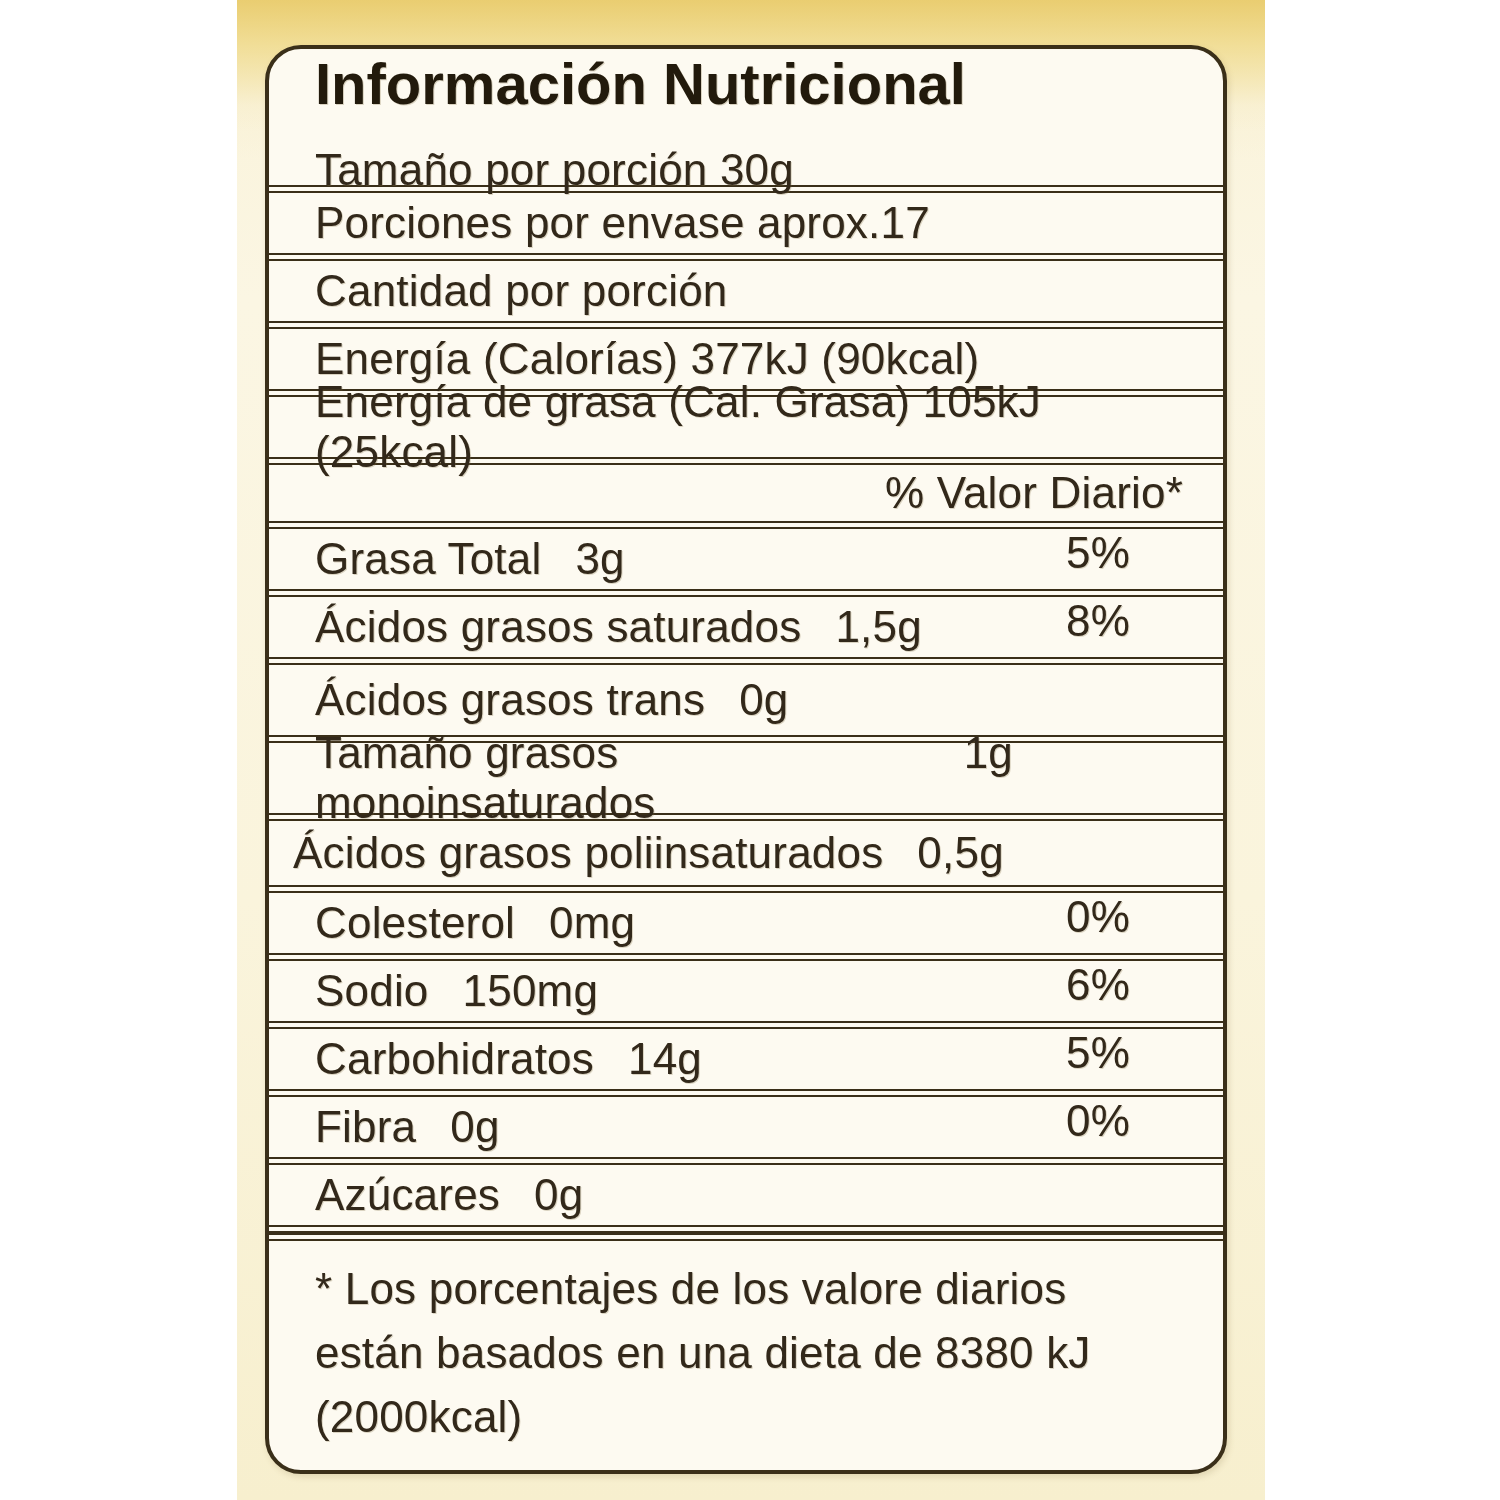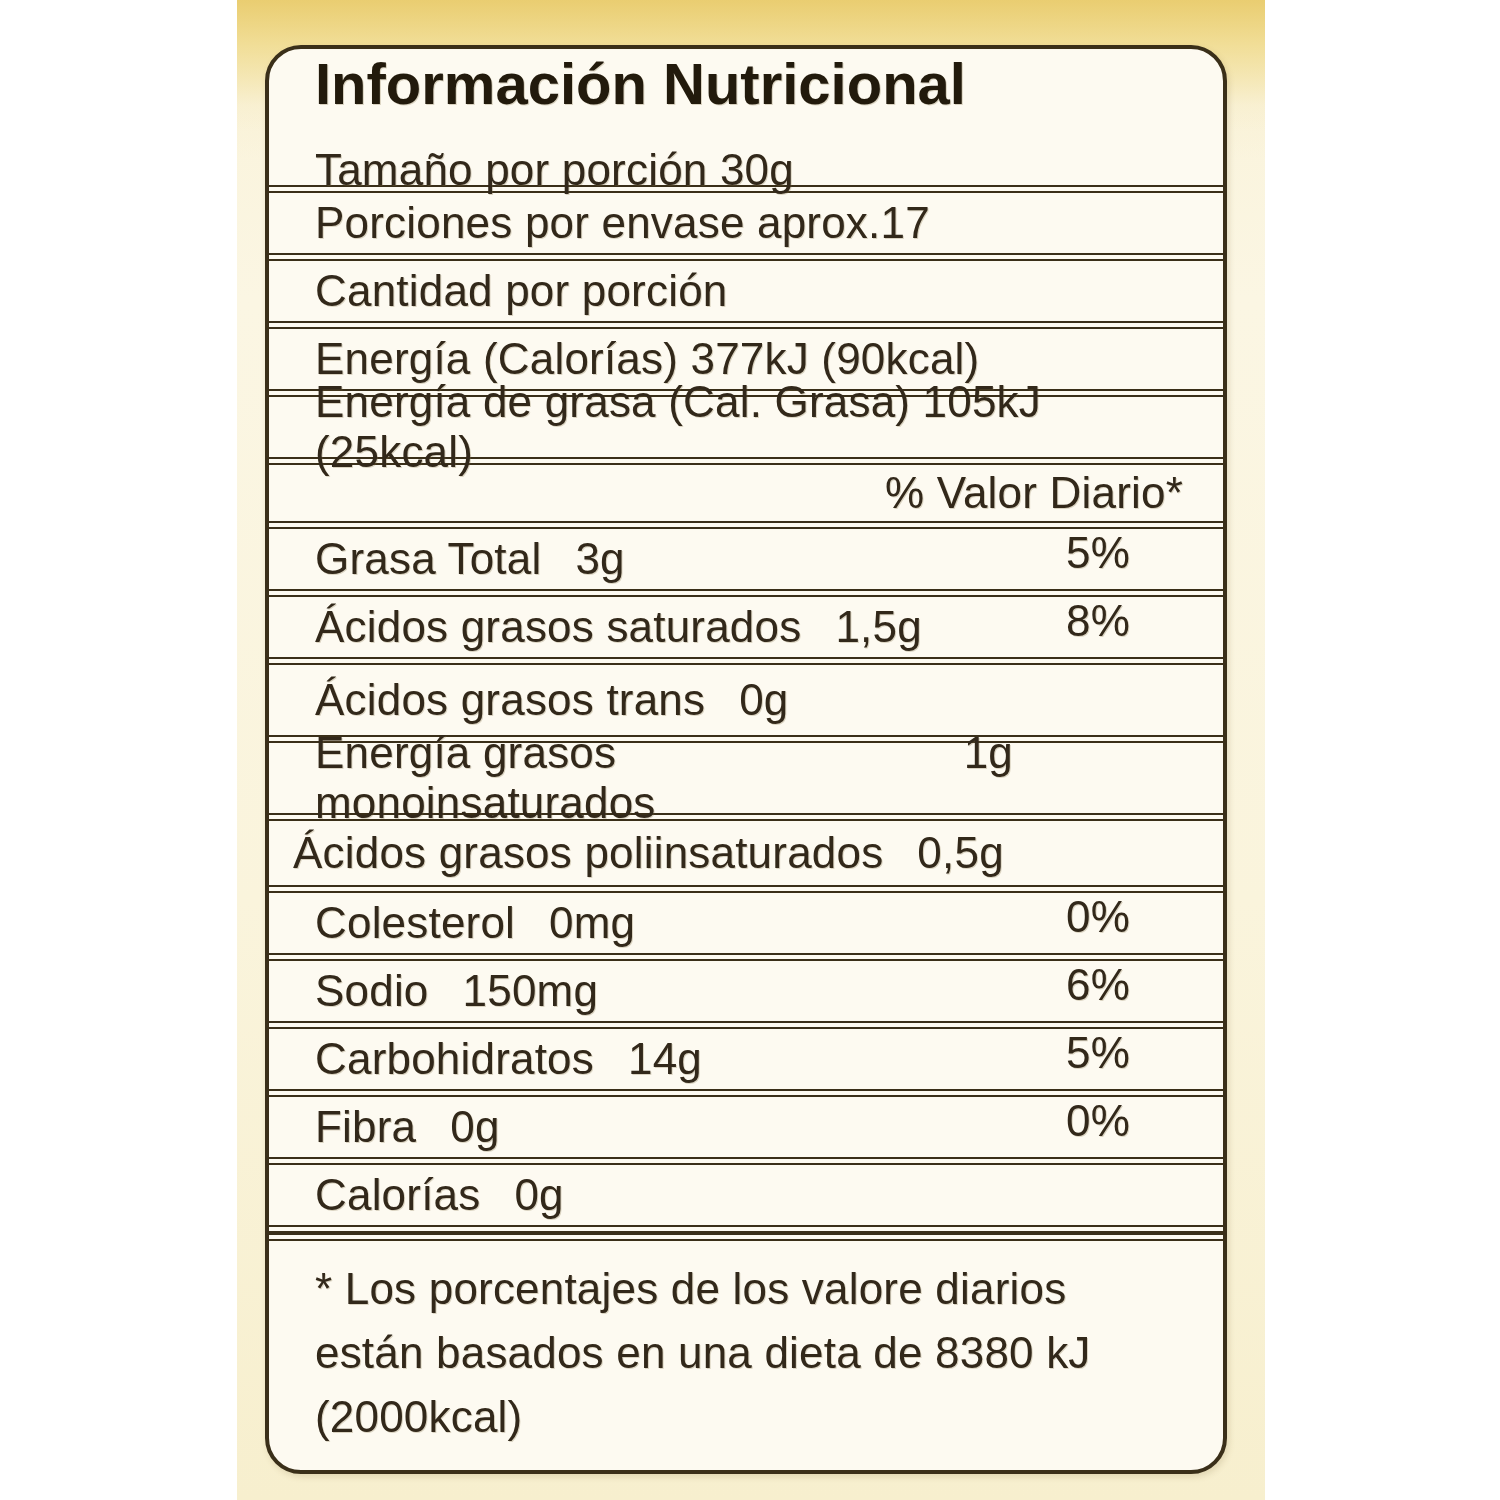--- a/index.html
+++ b/index.html
@@ -144,21 +144,21 @@
     <span class="left">
       <span>Ácidos grasos trans</span>
       <span class="amount">0g</span>
     </span>
     <span class="dv"></span>
   </div>
   <div class="divider"></div>
 
   <div class="cell nutrient cell-tall">
     <span class="left">
-      <span>Energía grasos monoinsaturados</span>
+      <span>Tamaño grasos monoinsaturados</span>
       <span class="amount">1g</span>
     </span>
     <span class="dv"></span>
   </div>
   <div class="divider"></div>
 
   <div class="cell nutrient cell-mid">
     <span class="left">
       <span>Ácidos grasos poliinsaturados</span>
       <span class="amount">0,5g</span>
@@ -198,21 +198,21 @@
     <span class="left">
       <span>Fibra</span>
       <span class="amount">0g</span>
     </span>
     <span class="dv">0%</span>
   </div>
   <div class="divider"></div>
 
   <div class="cell nutrient">
     <span class="left">
-      <span>Calorías</span>
+      <span>Azúcares</span>
       <span class="amount">0g</span>
     </span>
     <span class="dv"></span>
   </div>
   <div class="divider"></div>
 
   <div class="divider"></div>
 
   <div class="cell cell-footnote">
     <div>* Los porcentajes de los valore diarios</div>

